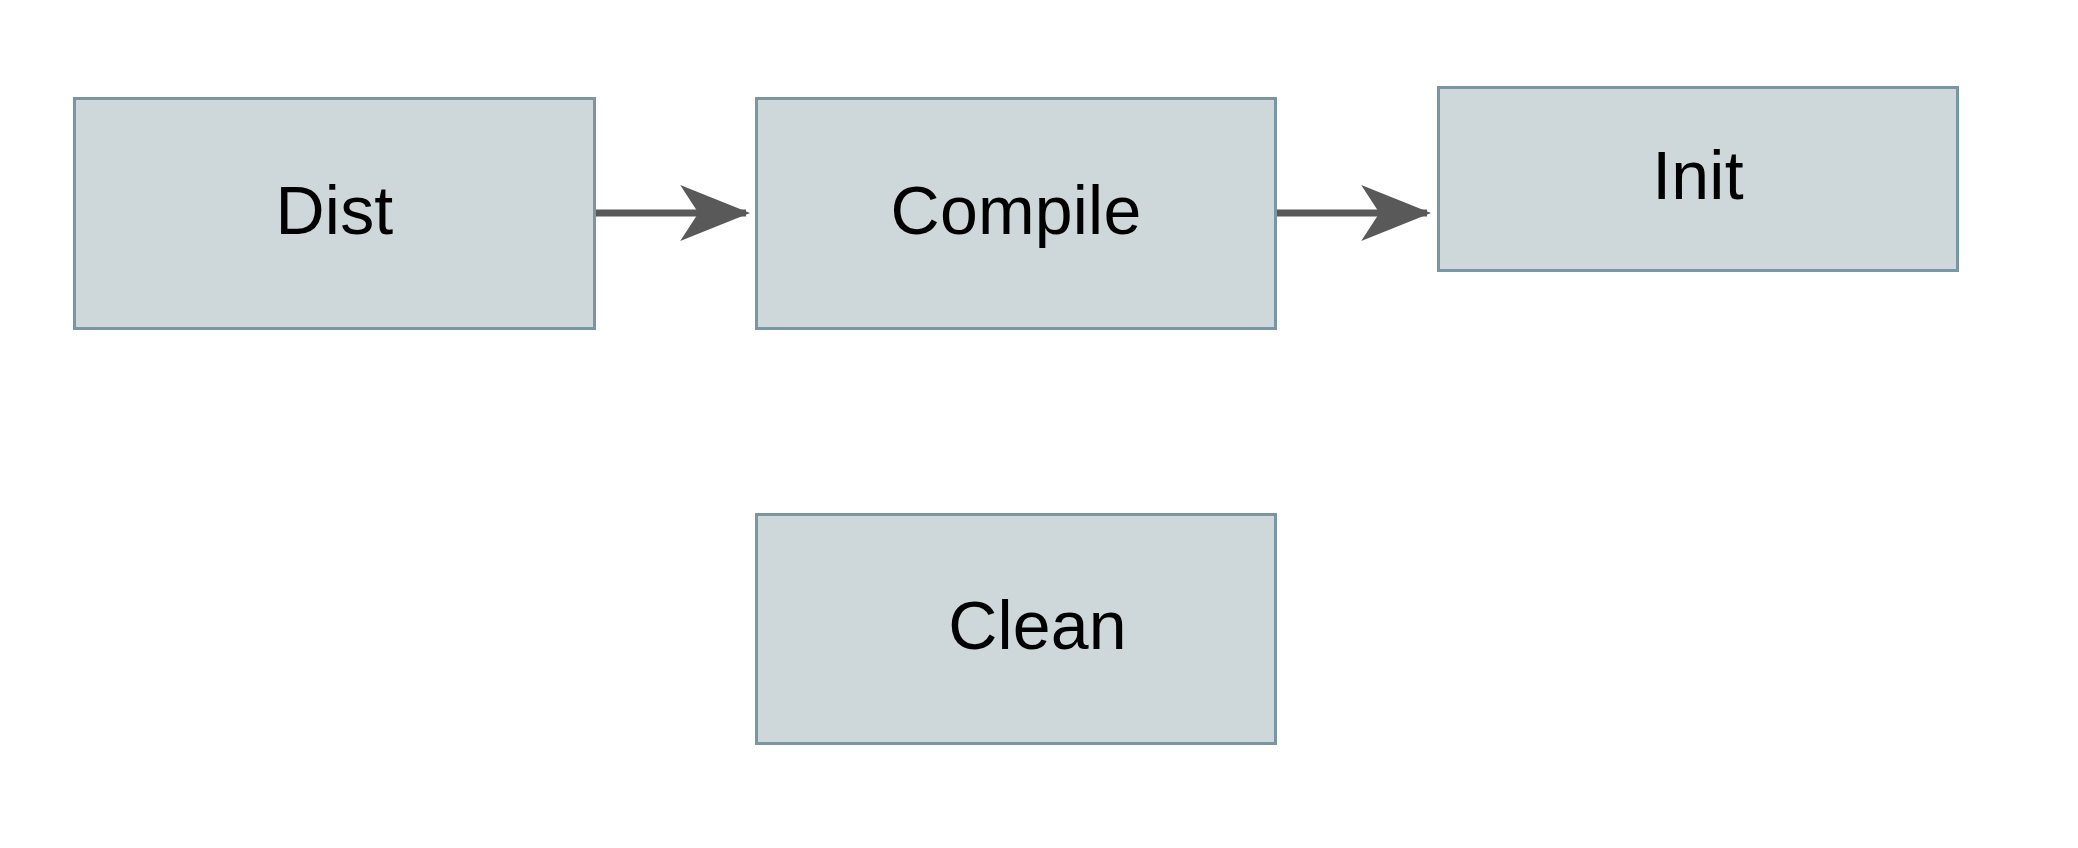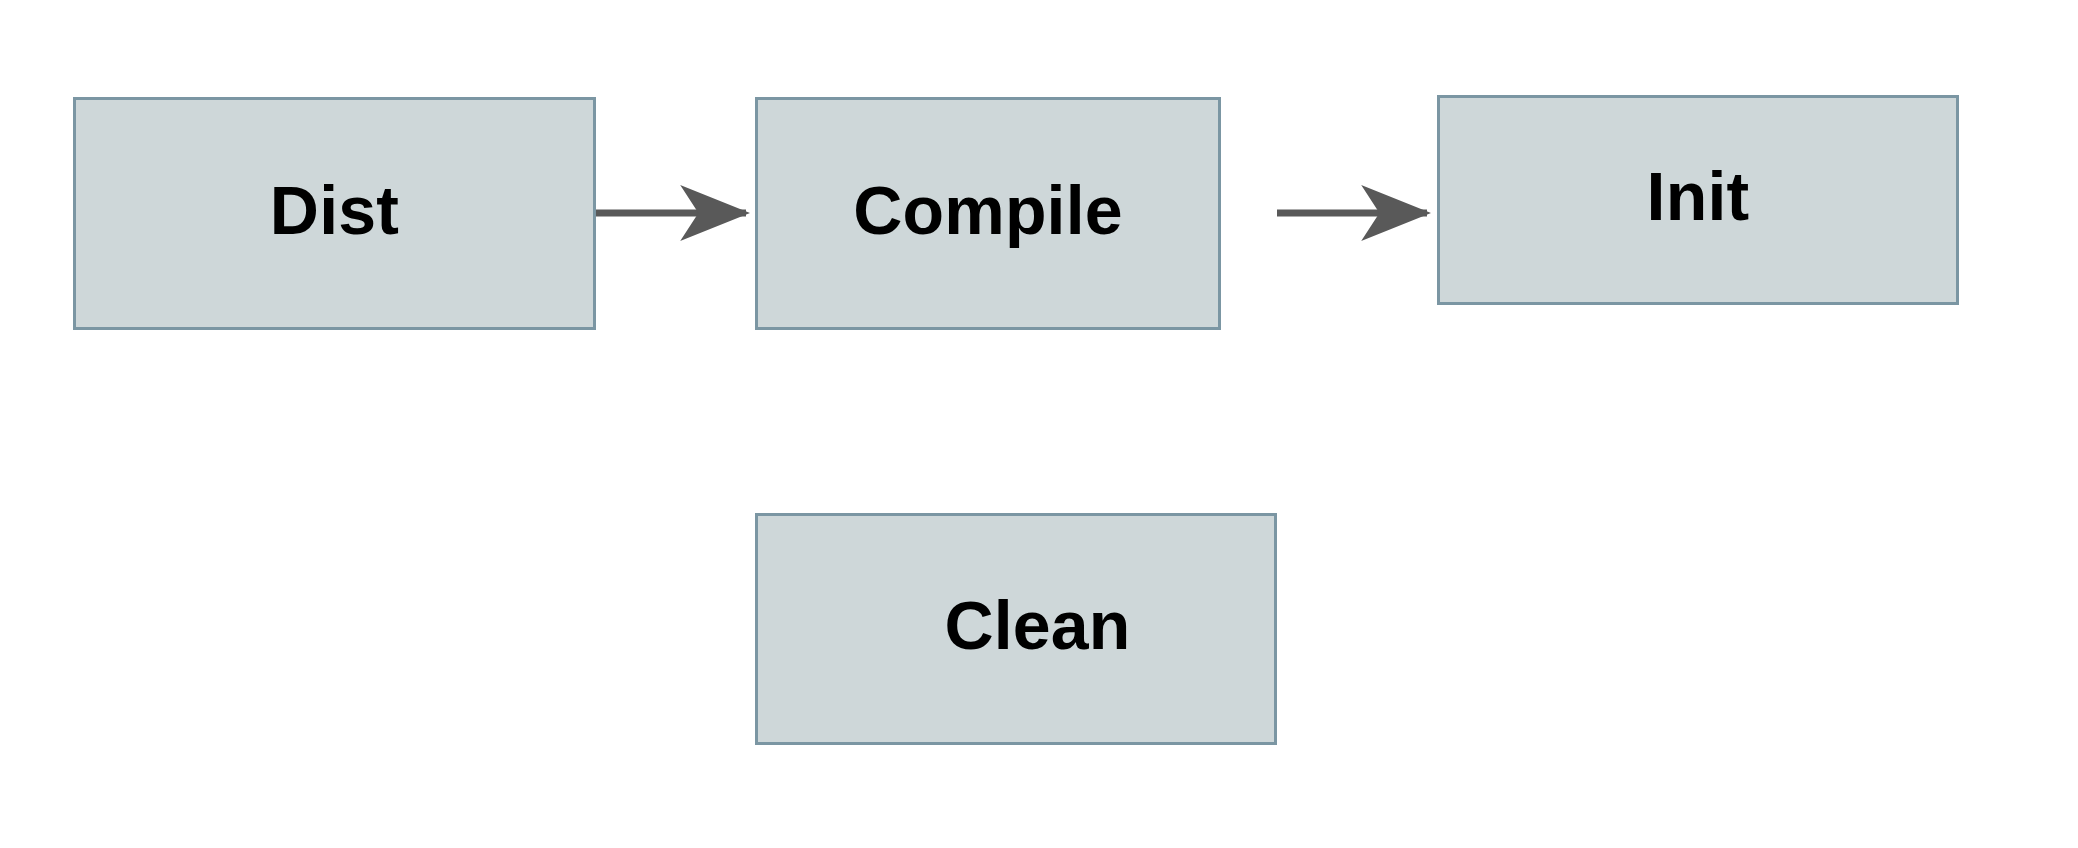--- a/index.html
+++ b/index.html
@@ -25,21 +25,21 @@
     box-sizing: border-box;
     background: #ced7d9;
     border: 3px solid #7b96a3;
     display: flex;
     align-items: center;
     justify-content: center;
   }
   .node-label {
     font-family: "Liberation Sans", "DejaVu Sans", sans-serif;
     font-size: 68px;
-    font-weight: 700;
+    font-weight: 400;
     color: #000000;
     line-height: 1;
     letter-spacing: 0.2px;
     white-space: nowrap;
     position: relative;
     top: -4px;
   }
   #edge-layer {
     position: absolute;
     left: 0;
@@ -61,25 +61,25 @@
       </marker>
     </defs>
     <line x1="596" y1="213" x2="746" y2="213" stroke="#595959" stroke-width="7" marker-end="url(#arrowhead)"></line>
     <line x1="1277" y1="213" x2="1427" y2="213" stroke="#595959" stroke-width="7" marker-end="url(#arrowhead)"></line>
   </svg>
 
   <div class="node" style="left:73px; top:97px; width:523px; height:233px;">
     <span class="node-label">Dist</span>
   </div>
 
-  <div class="node" style="left:755px; top:97px; width:466px; height:233px;">
+  <div class="node" style="left:755px; top:97px; width:522px; height:233px;">
     <span class="node-label">Compile</span>
   </div>
 
-  <div class="node" style="left:1437px; top:95px; width:522px; height:210px;">
+  <div class="node" style="left:1437px; top:86px; width:522px; height:186px;">
     <span class="node-label">Init</span>
   </div>
 
   <div class="node" style="left:755px; top:513px; width:522px; height:232px;padding-left:43px;">
     <span class="node-label">Clean</span>
   </div>
 
 </div>
 
 </body></html>

